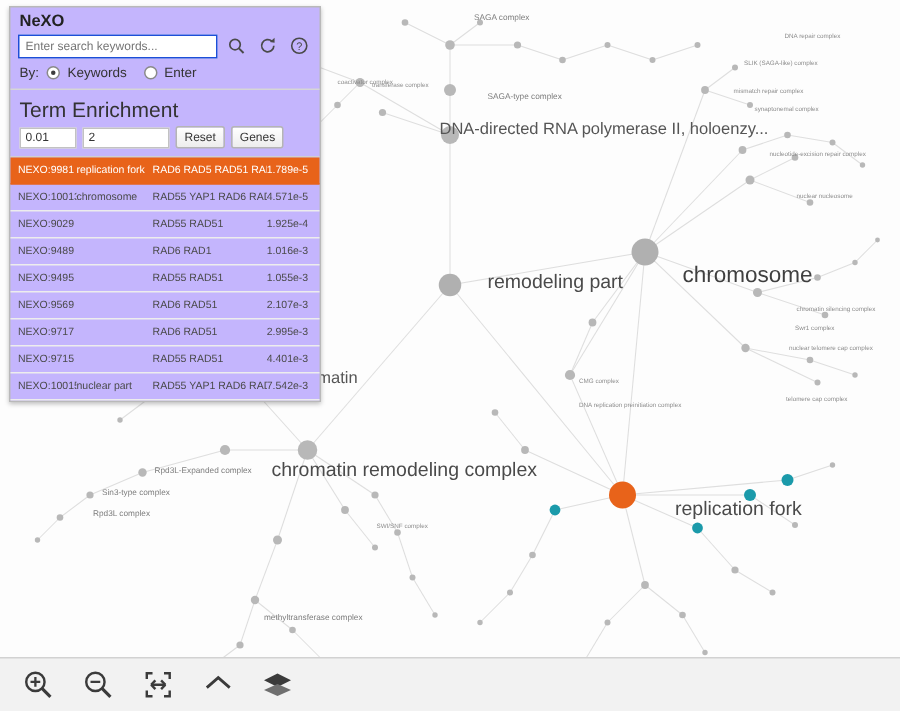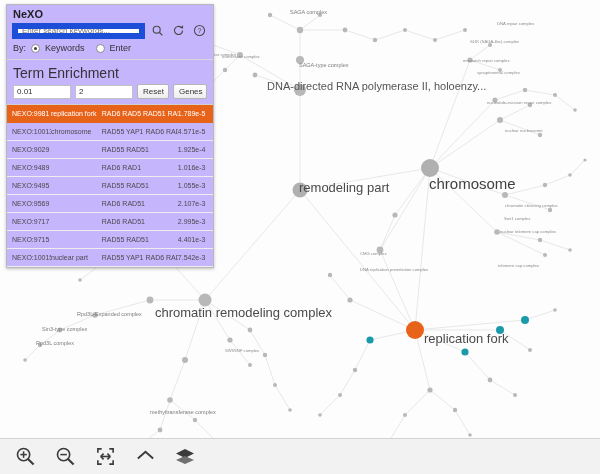--- a/index.html
+++ b/index.html
@@ -26,20 +26,21 @@
     width: 600px;
     height: 474px;
   }
   #network svg { display: block; }
 
   .node-label {
     position: absolute;
     color: #555555;
     white-space: nowrap;
     pointer-events: none;
+    margin-left: 26px;
   }
   .lbl-xs { font-size: 4.2px; color: #8c8c8c; }
   .lbl-s  { font-size: 5.5px; color: #7d7d7d; }
   .lbl-l  { font-size: 11px;  color: #555555; }
   .lbl-xl { font-size: 13px;  color: #4a4a4a; }
   .lbl-xxl{ font-size: 15px;  color: #3f3f3f; }
 
   
   #panel {
     position: absolute;
@@ -60,21 +61,21 @@
   }
   .panel-row {
     display: flex;
     align-items: center;
     padding: 0 5px 4px 5px;
     gap: 4px;
   }
   #search-input {
     flex: 1;
     height: 16px;
-    border: 6px solid #1d4ed8;
+    border: 1px solid #1d4ed8;
     background: #fff;
     font-size: 8px;
     color: #9a9a9a;
     padding: 0 4px;
     box-sizing: border-box;
     font-family: "Liberation Sans", sans-serif;
   }
   .icon-btn {
     width: 17px;
     height: 17px;
@@ -146,21 +147,21 @@
   .te-field {
     height: 14px;
     border: 1px solid #c2c2c2;
     background: #fff;
     font-size: 8px;
     color: #333;
     padding: 0 3px;
     box-sizing: border-box;
     font-family: "Liberation Sans", sans-serif;
   }
-  #te-pval { width: 58px; }
+  #te-pval { width: 38px; }
   #te-count { width: 58px; }
   .te-btn {
     height: 15px;
     min-width: 32px;
     border: 1px solid #b5b5b5;
     border-radius: 2px;
     background: linear-gradient(#ffffff, #ededed);
     font-size: 8px;
     color: #333;
     cursor: pointer;

